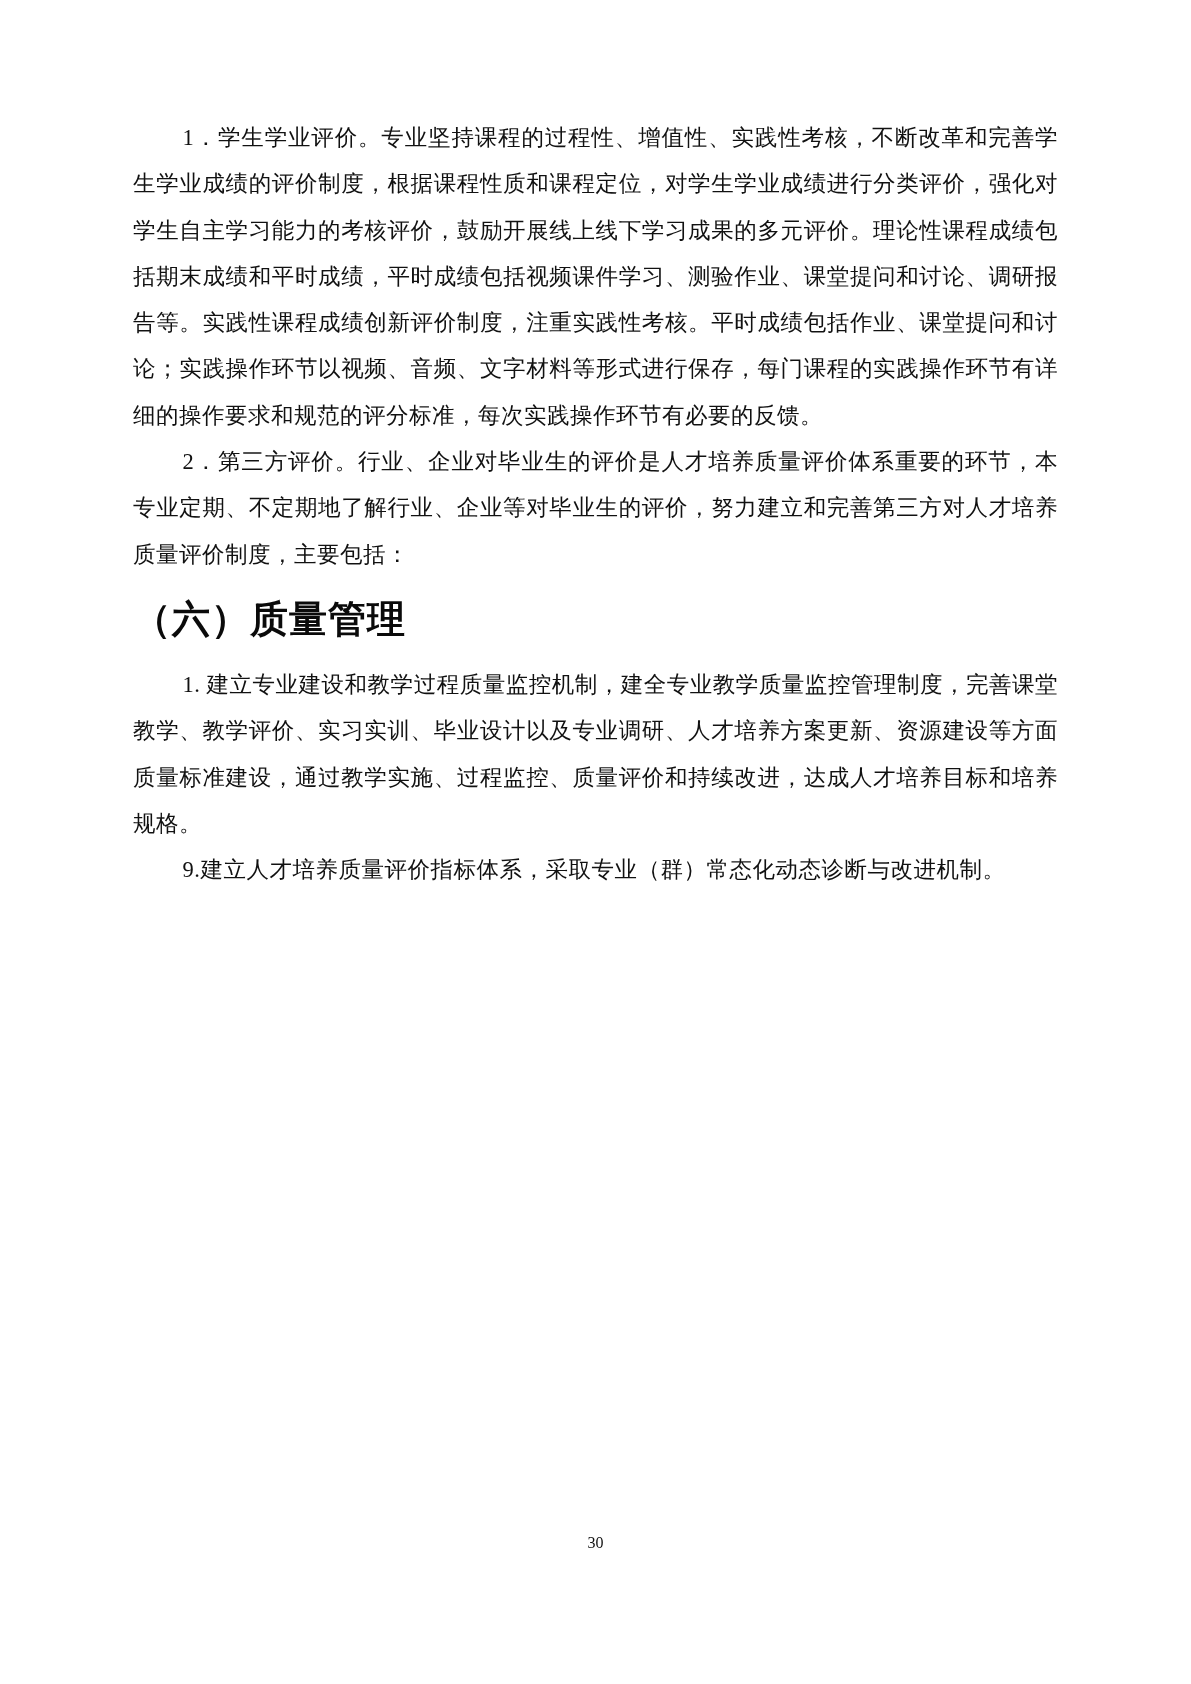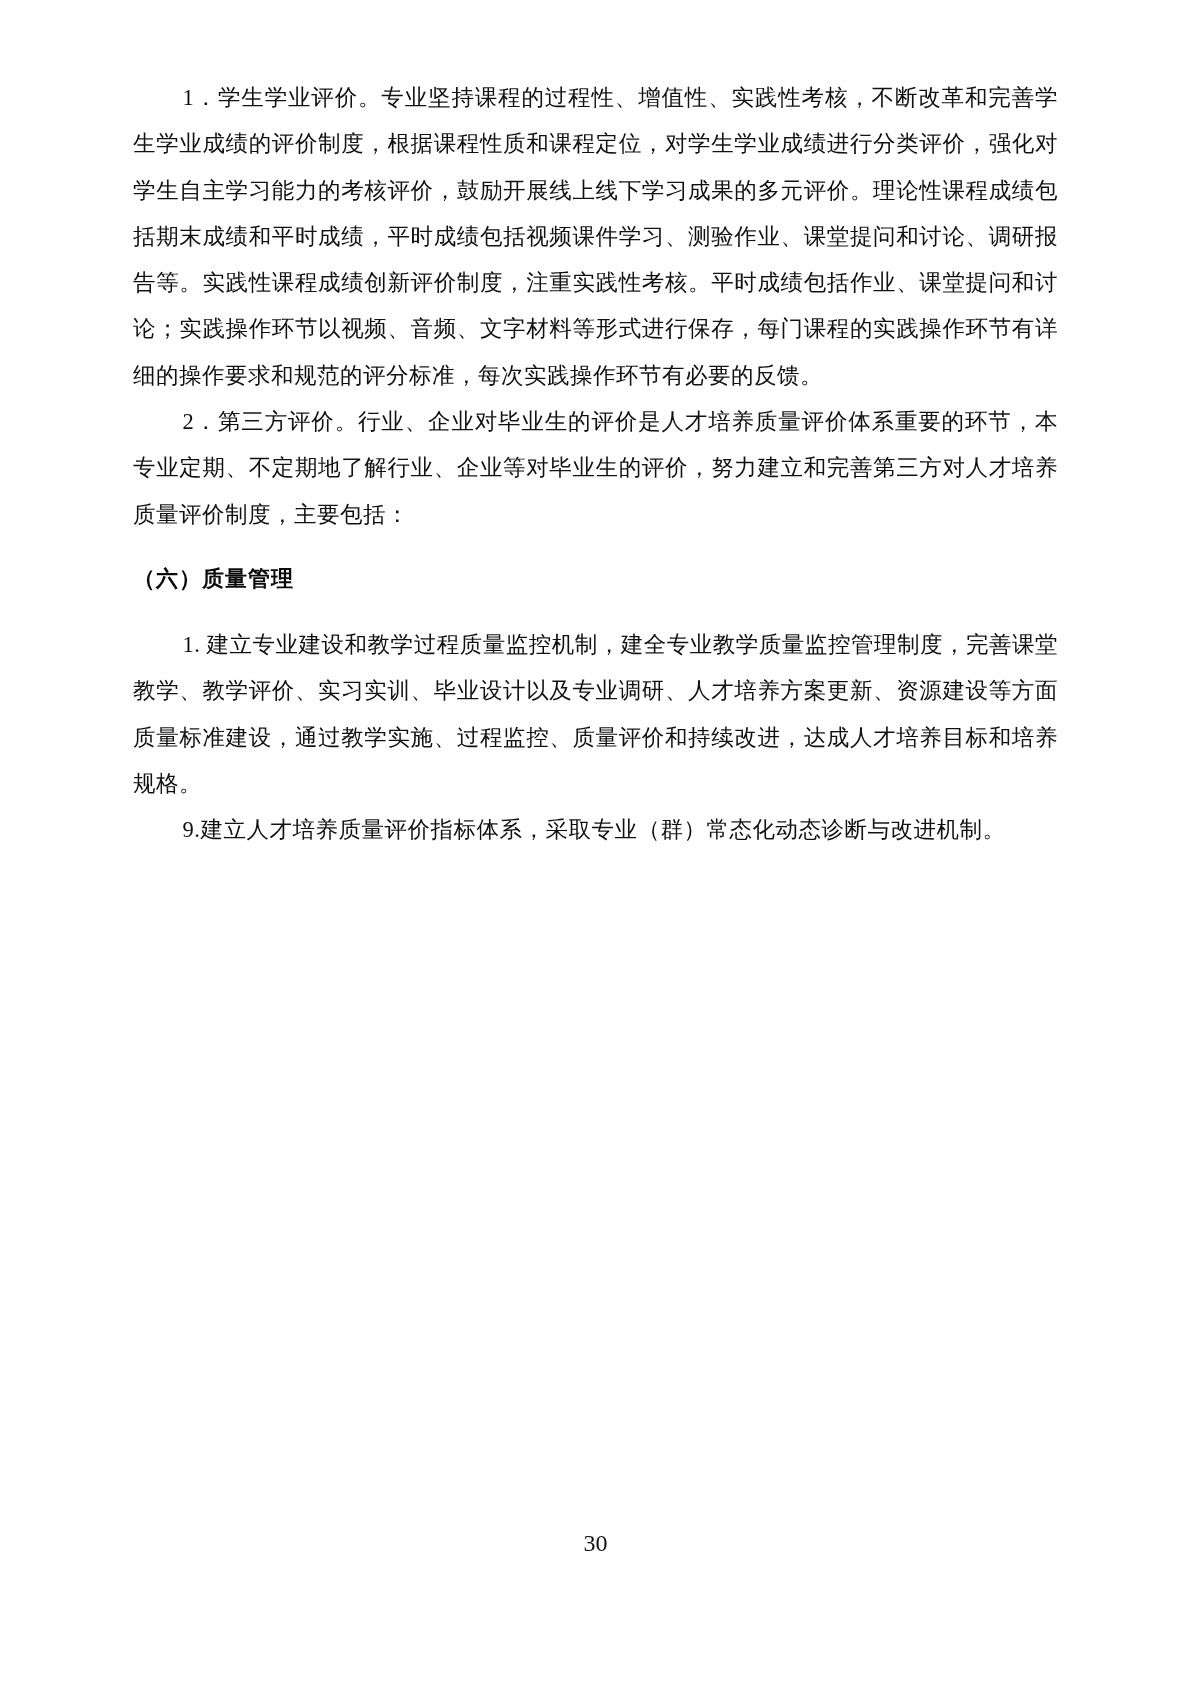--- a/index.html
+++ b/index.html
@@ -15,47 +15,47 @@
     background: #ffffff;
     color: #111111;
     font-family: "Liberation Serif", "DejaVu Serif", serif;
     overflow: hidden;
   }
   .content {
     position: absolute;
     left: 133px;
     right: 133px;
     top: 0;
-    padding-top: 75px;
+    padding-top: 115px;
   }
   p.body {
     margin: 0;
     font-size: 22.5px;
     line-height: 46.3px;
     text-align: justify;
     text-justify: inter-ideograph;
     text-indent: 2.2em;
     letter-spacing: 0.5px;
     word-break: break-all;
   }
   h2.section-heading {
     margin: 16px 0 18px 0;
-    font-size: 22px;
+    font-size: 38px;
     line-height: 50px;
     font-weight: 700;
     color: #0a0a0a;
     letter-spacing: 1px;
   }
   .page-number {
     position: absolute;
     top: 1528px;
     left: 0;
     width: 100%;
     text-align: center;
-    font-size: 24px;
+    font-size: 16px;
     line-height: 30px;
     color: #111111;
   }
 </style>
 </head>
 <body>
 
 <div class="page">
   <div class="content">
 

